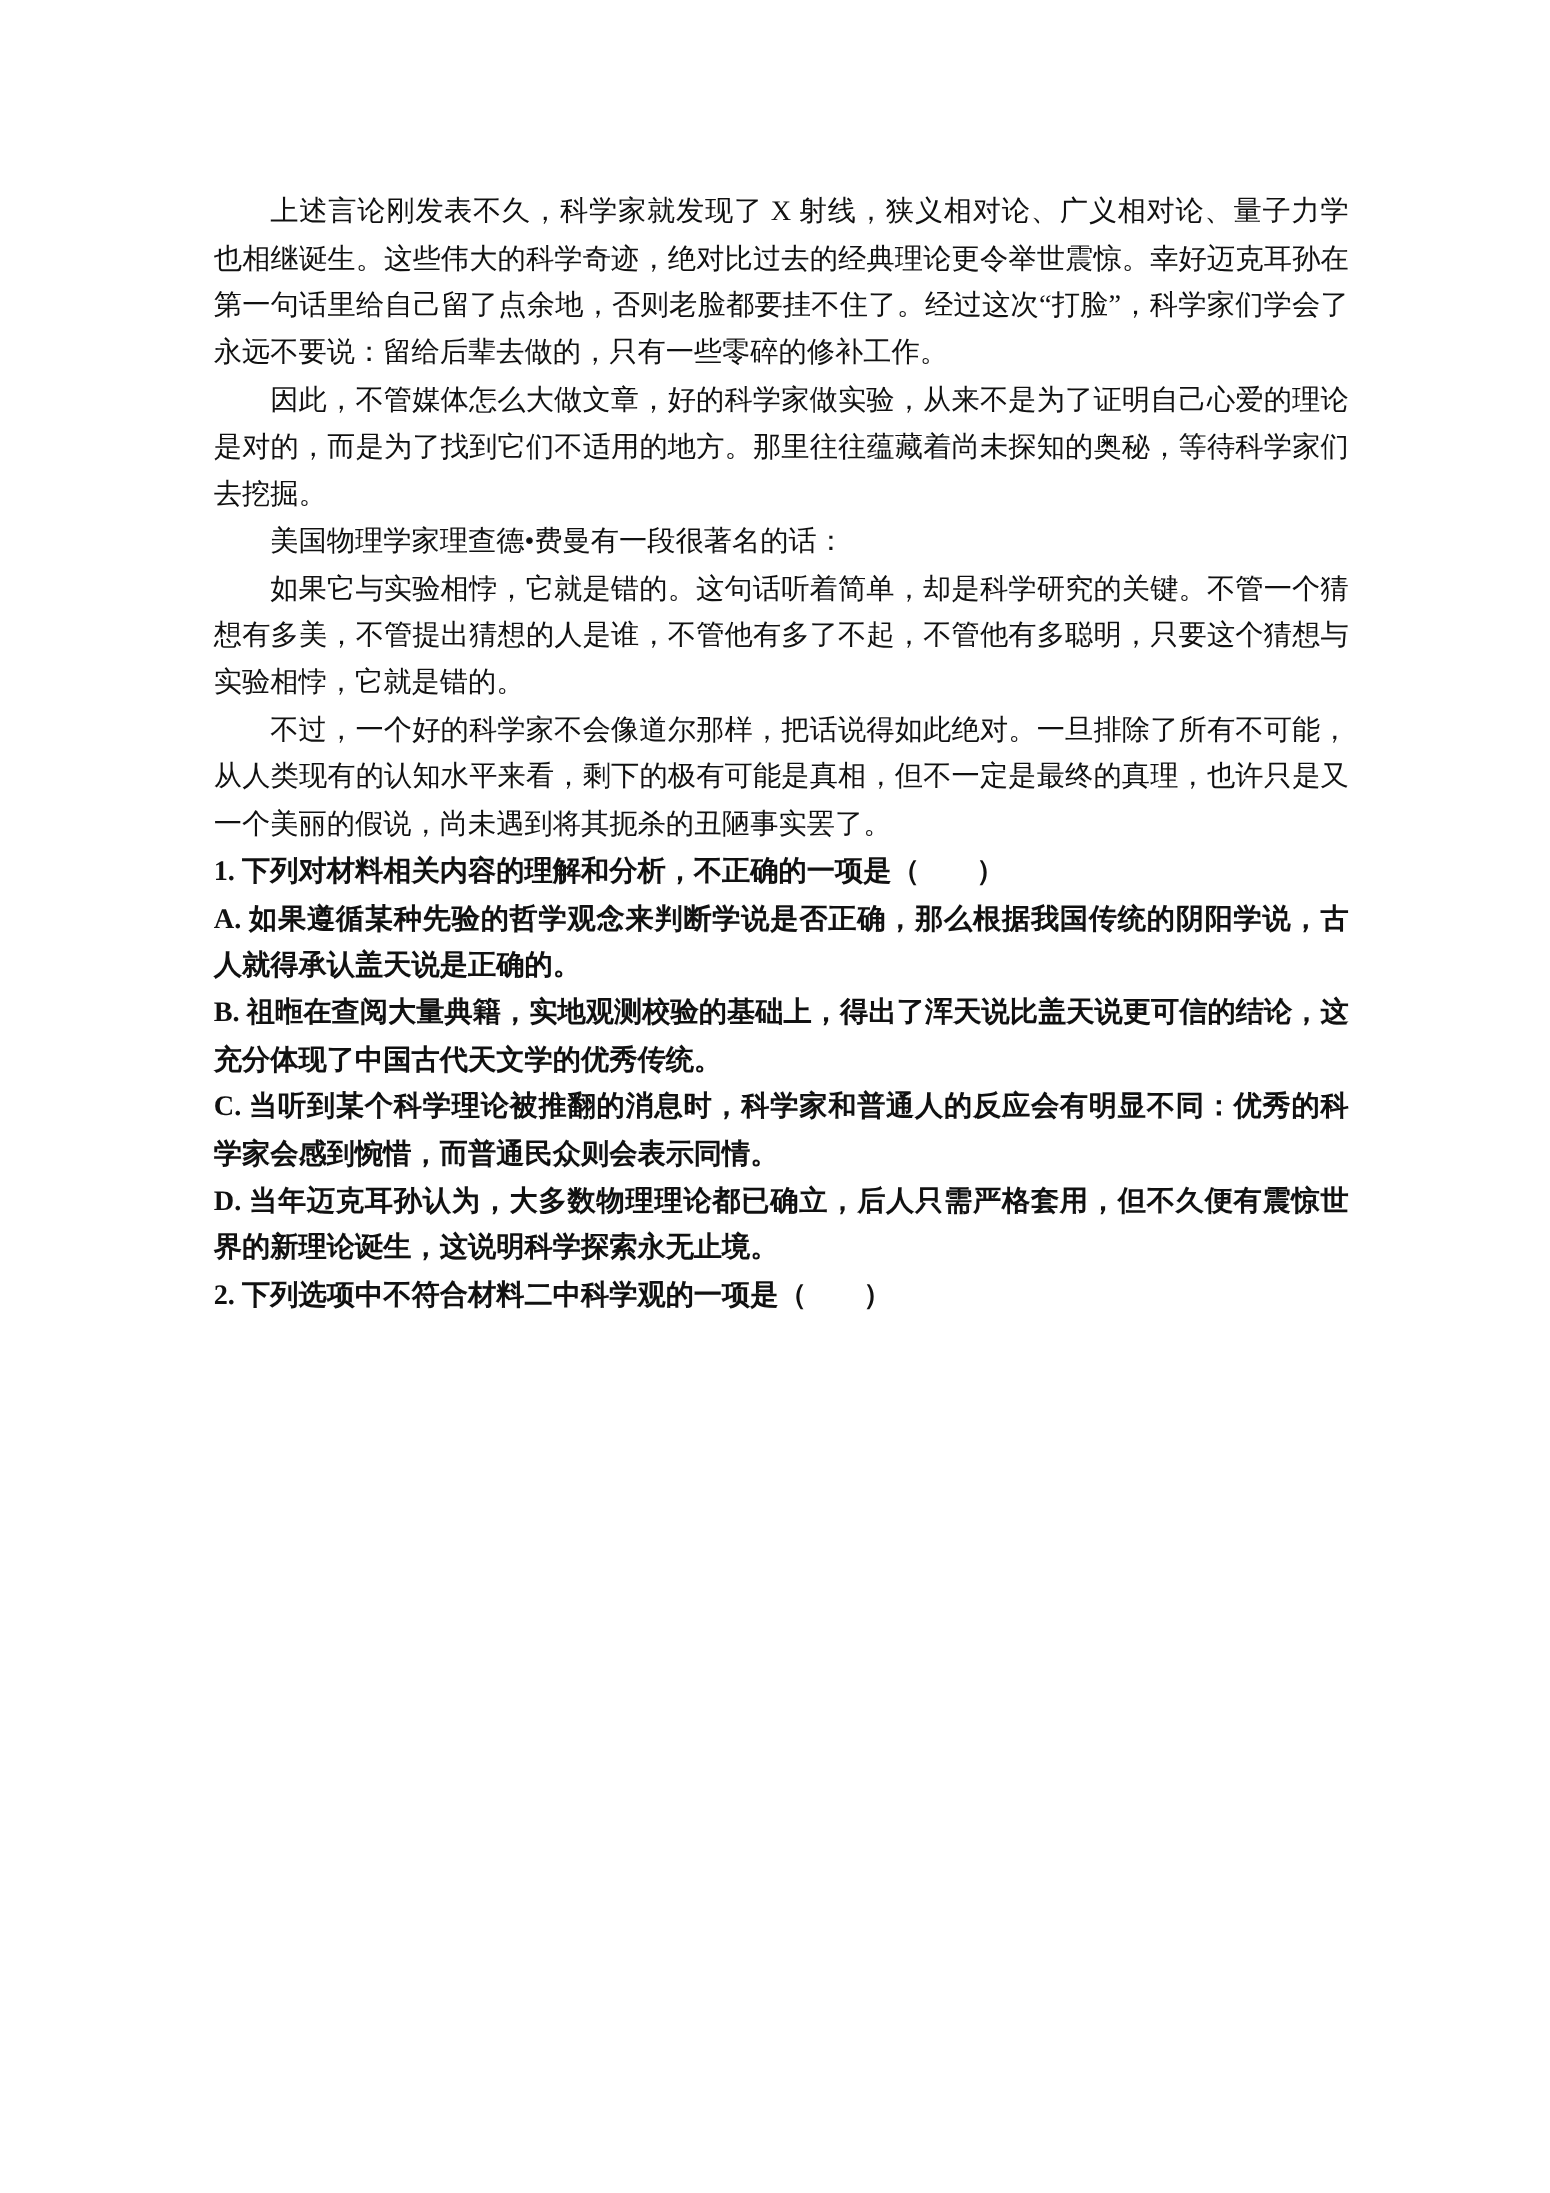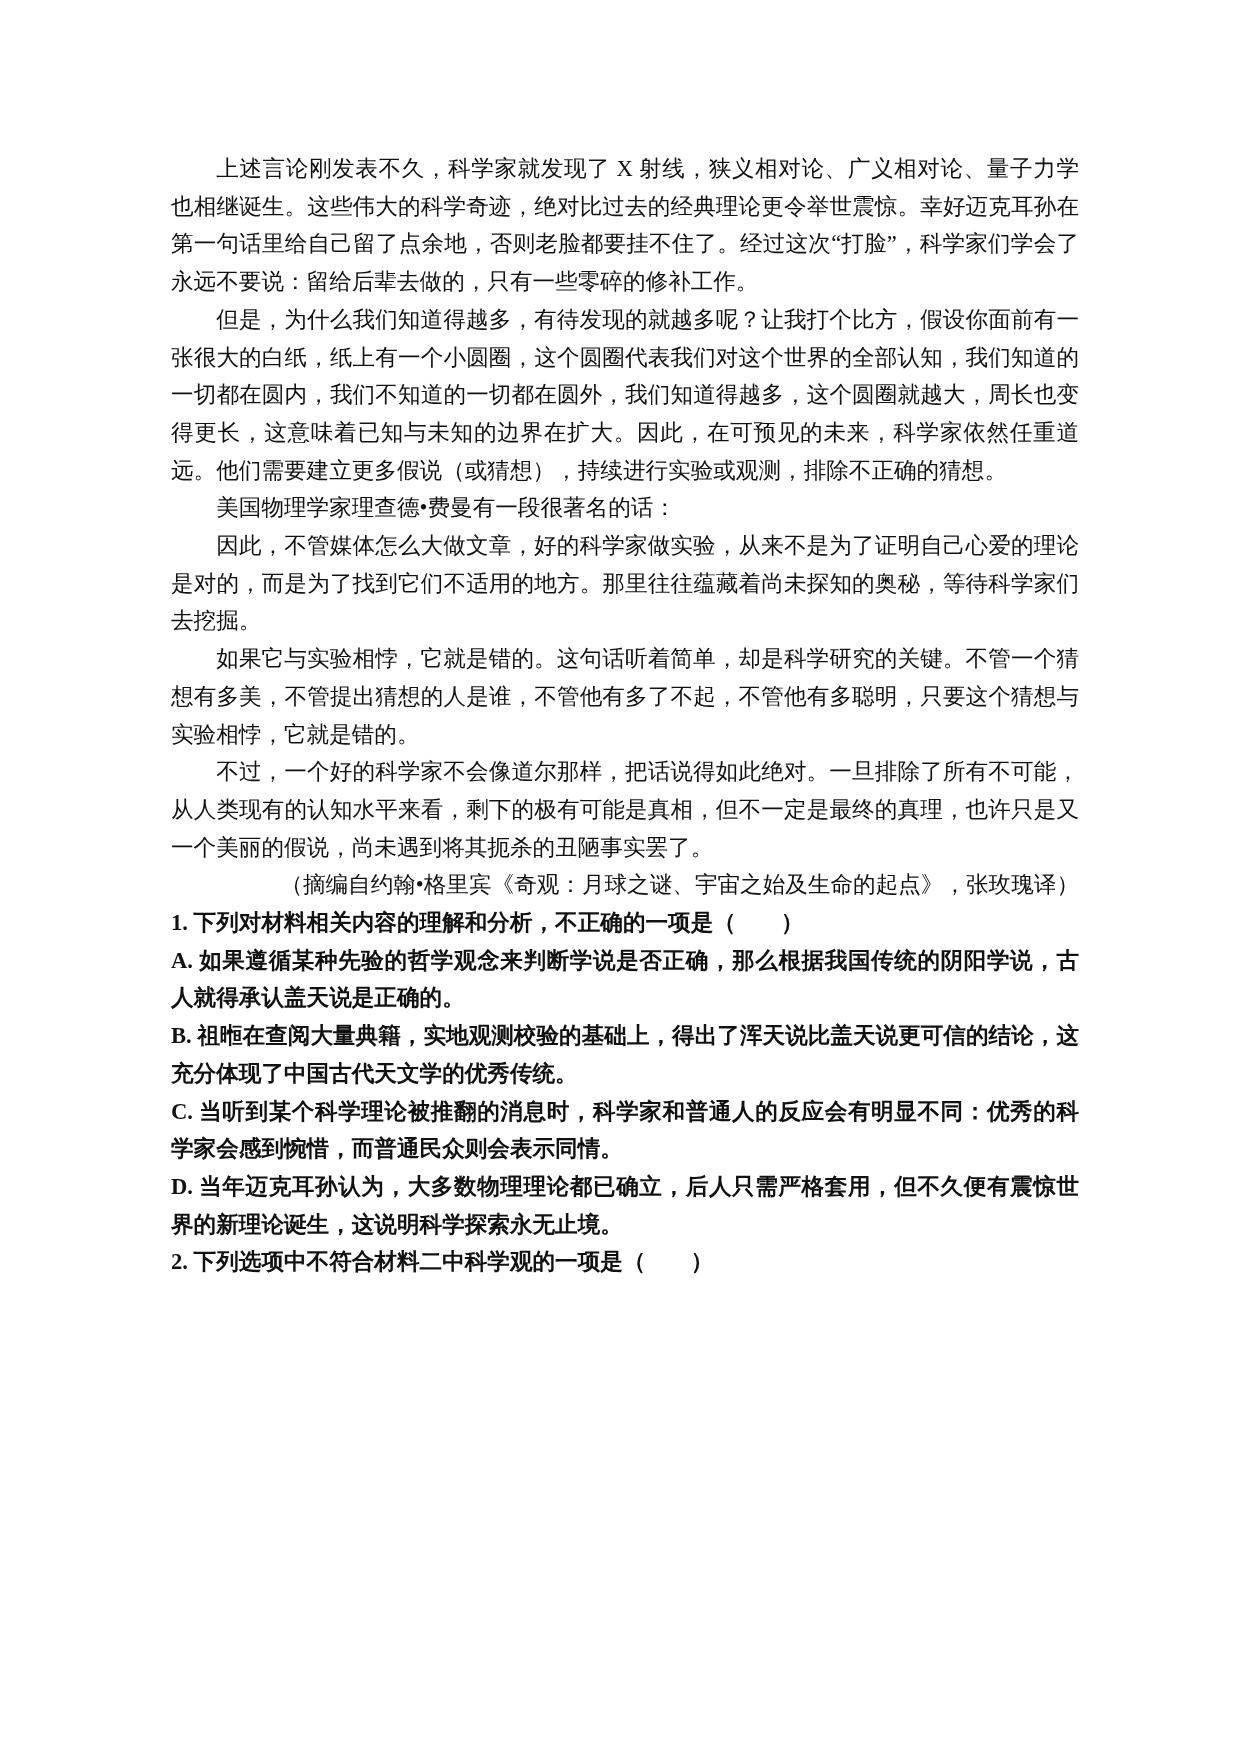--- a/index.html
+++ b/index.html
@@ -33,26 +33,24 @@
   .para.body { text-indent: 2em; }
   .para.attribution { text-align: right; text-indent: 0; }
   .para.question, .para.option { text-indent: 0; font-weight: bold; }
 </style>
 </head>
 <body>
 
 <div class="page">
   <div class="content">
       <p class="para body">上述言论刚发表不久，科学家就发现了 X 射线，狭义相对论、广义相对论、量子力学也相继诞生。这些伟大的科学奇迹，绝对比过去的经典理论更令举世震惊。幸好迈克耳孙在第一句话里给自己留了点余地，否则老脸都要挂不住了。经过这次“打脸”，科学家们学会了永远不要说：留给后辈去做的，只有一些零碎的修补工作。</p>
-      <p class="para body">但是，为什么我们知道得越多，有待发现的就越多呢？让我打个比方，假设你面前有一张很大的白纸，纸上有一个小圆圈，这个圆圈代表我们对这个世界的全部认知，我们知道的一切都在圆内，我们不知道的一切都在圆外，我们知道得越多，这个圆圈就越大，周长也变得更长，这意味着已知与未知的边界在扩大。因此，在可预见的未来，科学家依然任重道远。他们需要建立更多假说（或猜想），持续进行实验或观测，排除不正确的猜想。</p>
+      <p class="para body">因此，不管媒体怎么大做文章，好的科学家做实验，从来不是为了证明自己心爱的理论是对的，而是为了找到它们不适用的地方。那里往往蕴藏着尚未探知的奥秘，等待科学家们去挖掘。</p>
       <p class="para body">美国物理学家理查德•费曼有一段很著名的话：</p>
-      <p class="para body">因此，不管媒体怎么大做文章，好的科学家做实验，从来不是为了证明自己心爱的理论是对的，而是为了找到它们不适用的地方。那里往往蕴藏着尚未探知的奥秘，等待科学家们去挖掘。</p>
       <p class="para body">如果它与实验相悖，它就是错的。这句话听着简单，却是科学研究的关键。不管一个猜想有多美，不管提出猜想的人是谁，不管他有多了不起，不管他有多聪明，只要这个猜想与实验相悖，它就是错的。</p>
       <p class="para body">不过，一个好的科学家不会像道尔那样，把话说得如此绝对。一旦排除了所有不可能，从人类现有的认知水平来看，剩下的极有可能是真相，但不一定是最终的真理，也许只是又一个美丽的假说，尚未遇到将其扼杀的丑陋事实罢了。</p>
-      <p class="para attribution">（摘编自约翰•格里宾《奇观：月球之谜、宇宙之始及生命的起点》，张玫瑰译）</p>
       <p class="para question">1. 下列对材料相关内容的理解和分析，不正确的一项是（　　）</p>
       <p class="para option">A. 如果遵循某种先验的哲学观念来判断学说是否正确，那么根据我国传统的阴阳学说，古人就得承认盖天说是正确的。</p>
       <p class="para option">B. 祖暅在查阅大量典籍，实地观测校验的基础上，得出了浑天说比盖天说更可信的结论，这充分体现了中国古代天文学的优秀传统。</p>
       <p class="para option">C. 当听到某个科学理论被推翻的消息时，科学家和普通人的反应会有明显不同：优秀的科学家会感到惋惜，而普通民众则会表示同情。</p>
       <p class="para option">D. 当年迈克耳孙认为，大多数物理理论都已确立，后人只需严格套用，但不久便有震惊世界的新理论诞生，这说明科学探索永无止境。</p>
       <p class="para question">2. 下列选项中不符合材料二中科学观的一项是（　　）</p>
     </div>
 </div>
 
 </body></html>

